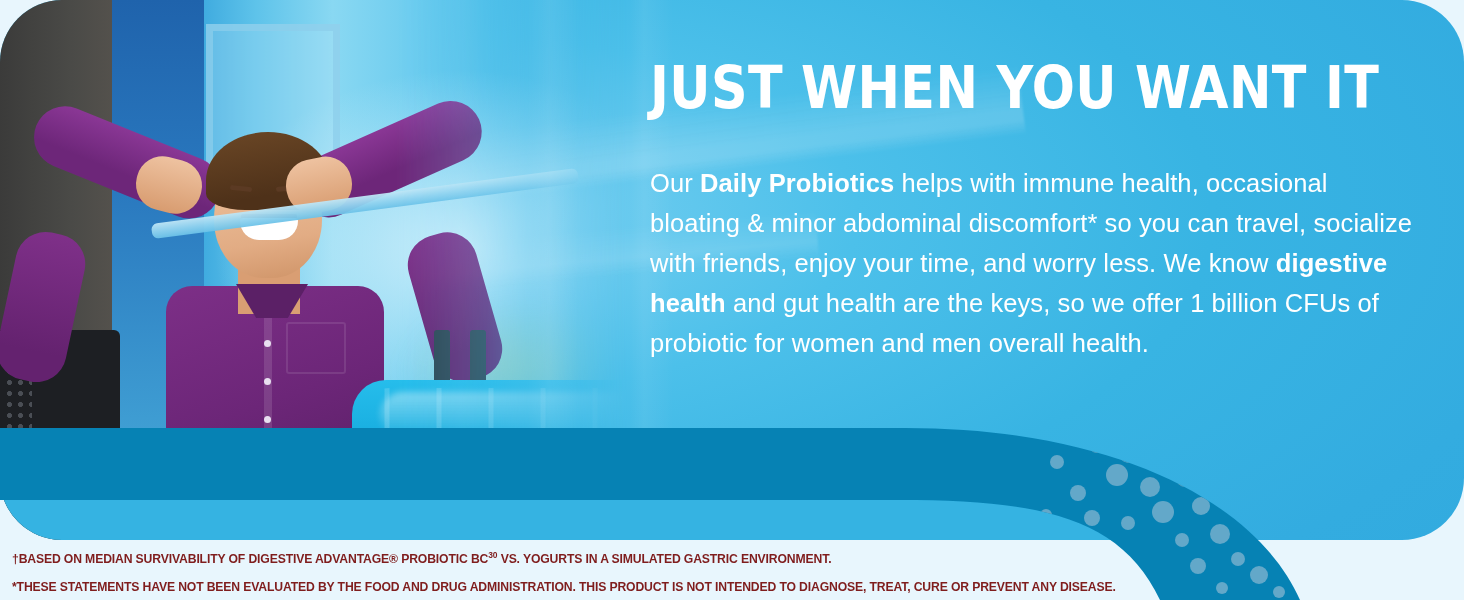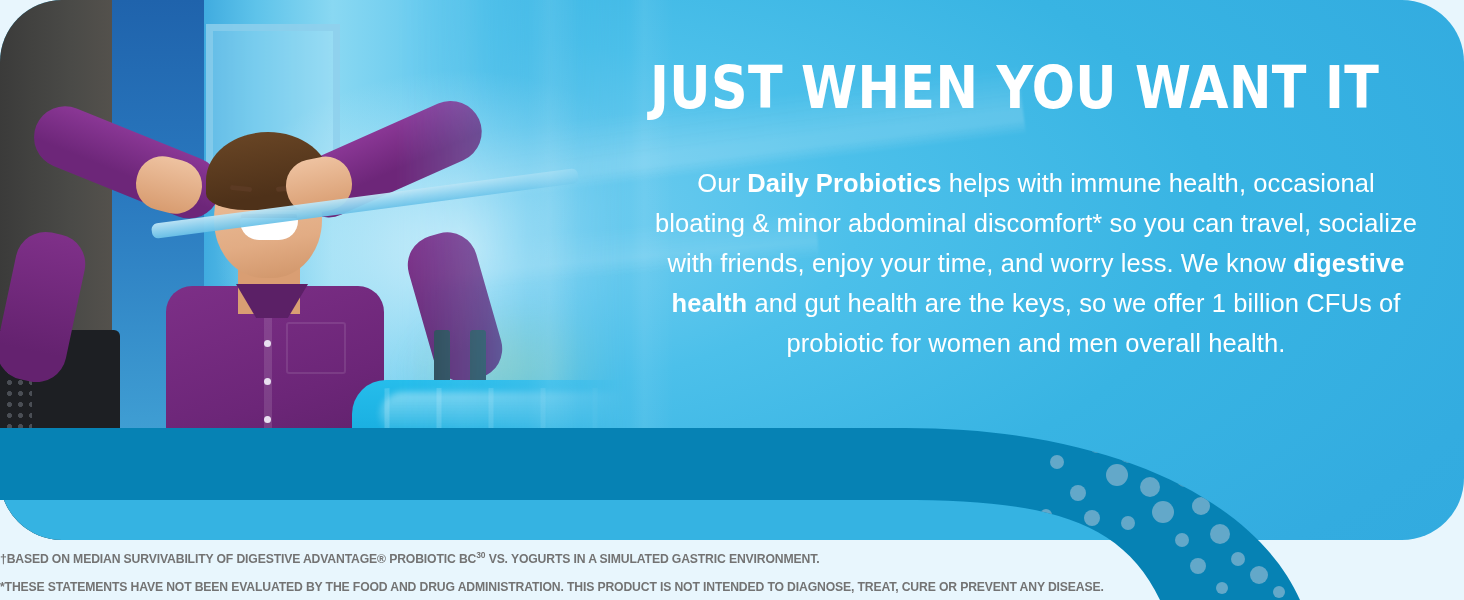--- a/index.html
+++ b/index.html
@@ -331,31 +331,30 @@
     transform-origin: left center;
     white-space: nowrap;
   }
   .body-copy {
     margin: 46px 0 0 0;
     font-size: 25.5px;
     line-height: 40px;
     font-weight: 400;
     letter-spacing: .1px;
     max-width: 772px;
-    text-align: center;
   }
   .body-copy b { font-weight: 700; }
 
   
   .footnotes {
     position: absolute;
-    left: 0;
+    left: 12px;
     top: 548px;
     width: 1340px;
-    color: #737373;
+    color: #7f1d1d;
   }
   .footnote {
     font-family: "Liberation Sans", sans-serif;
     font-size: 12.4px;
     font-weight: 700;
     line-height: 14px;
     letter-spacing: -0.15px;
     white-space: nowrap;
     transform: scaleX(0.985);
     transform-origin: left center;

